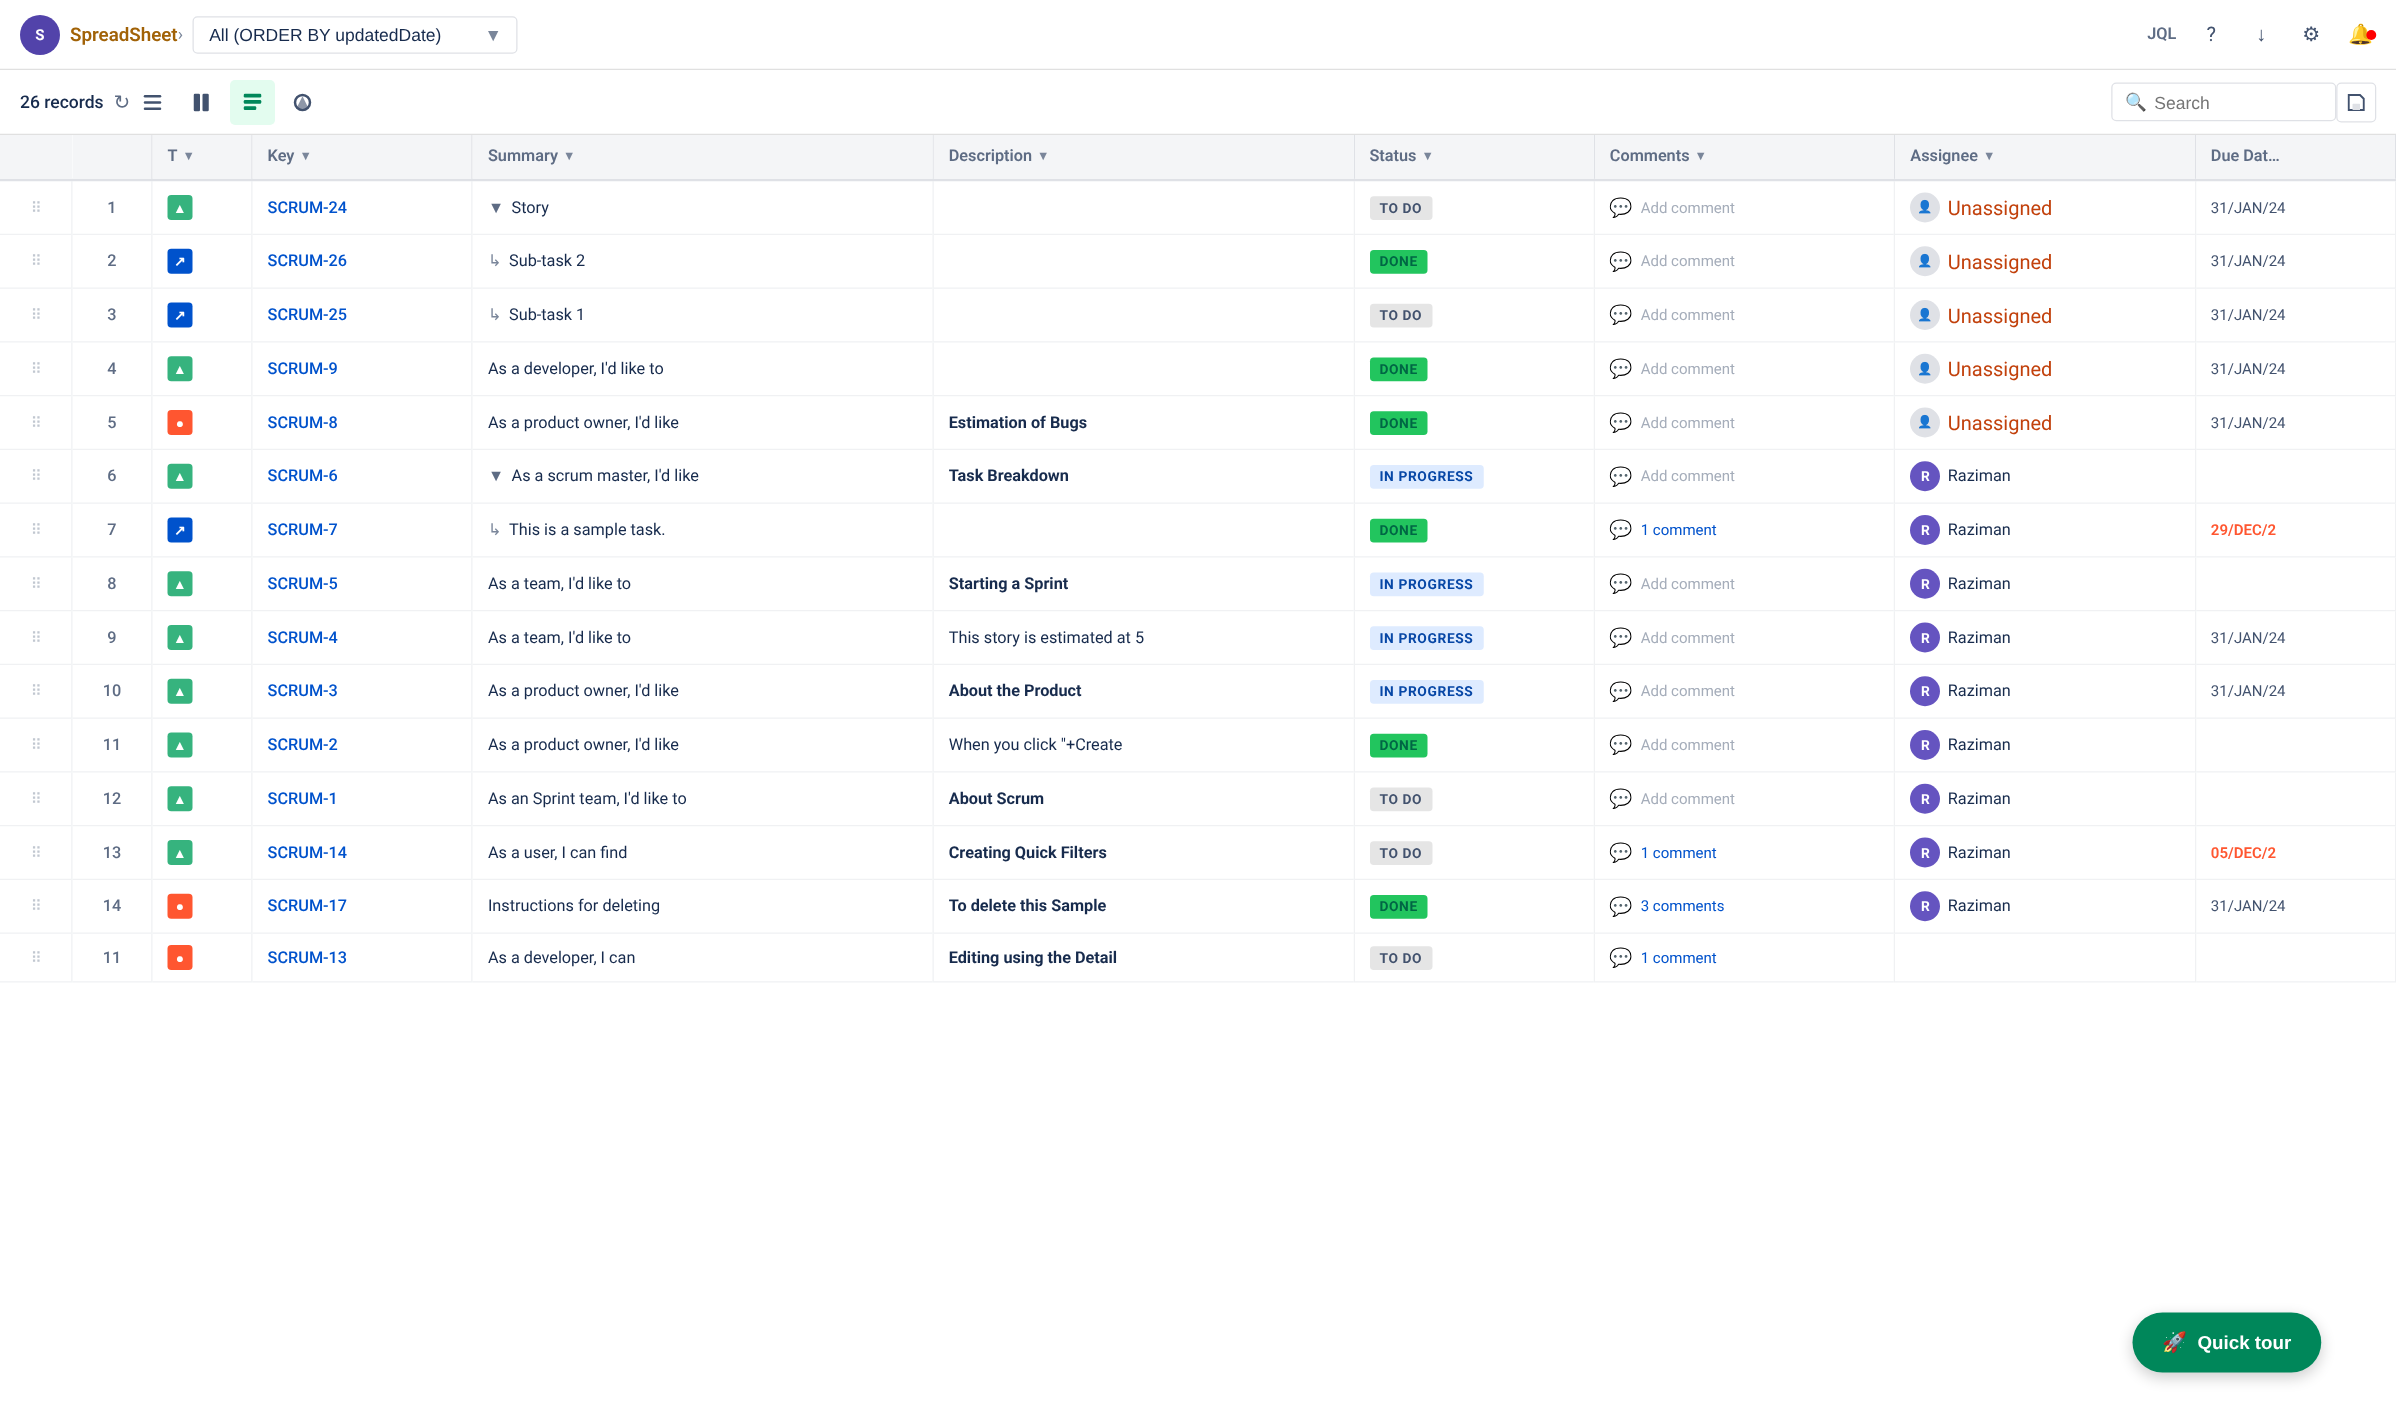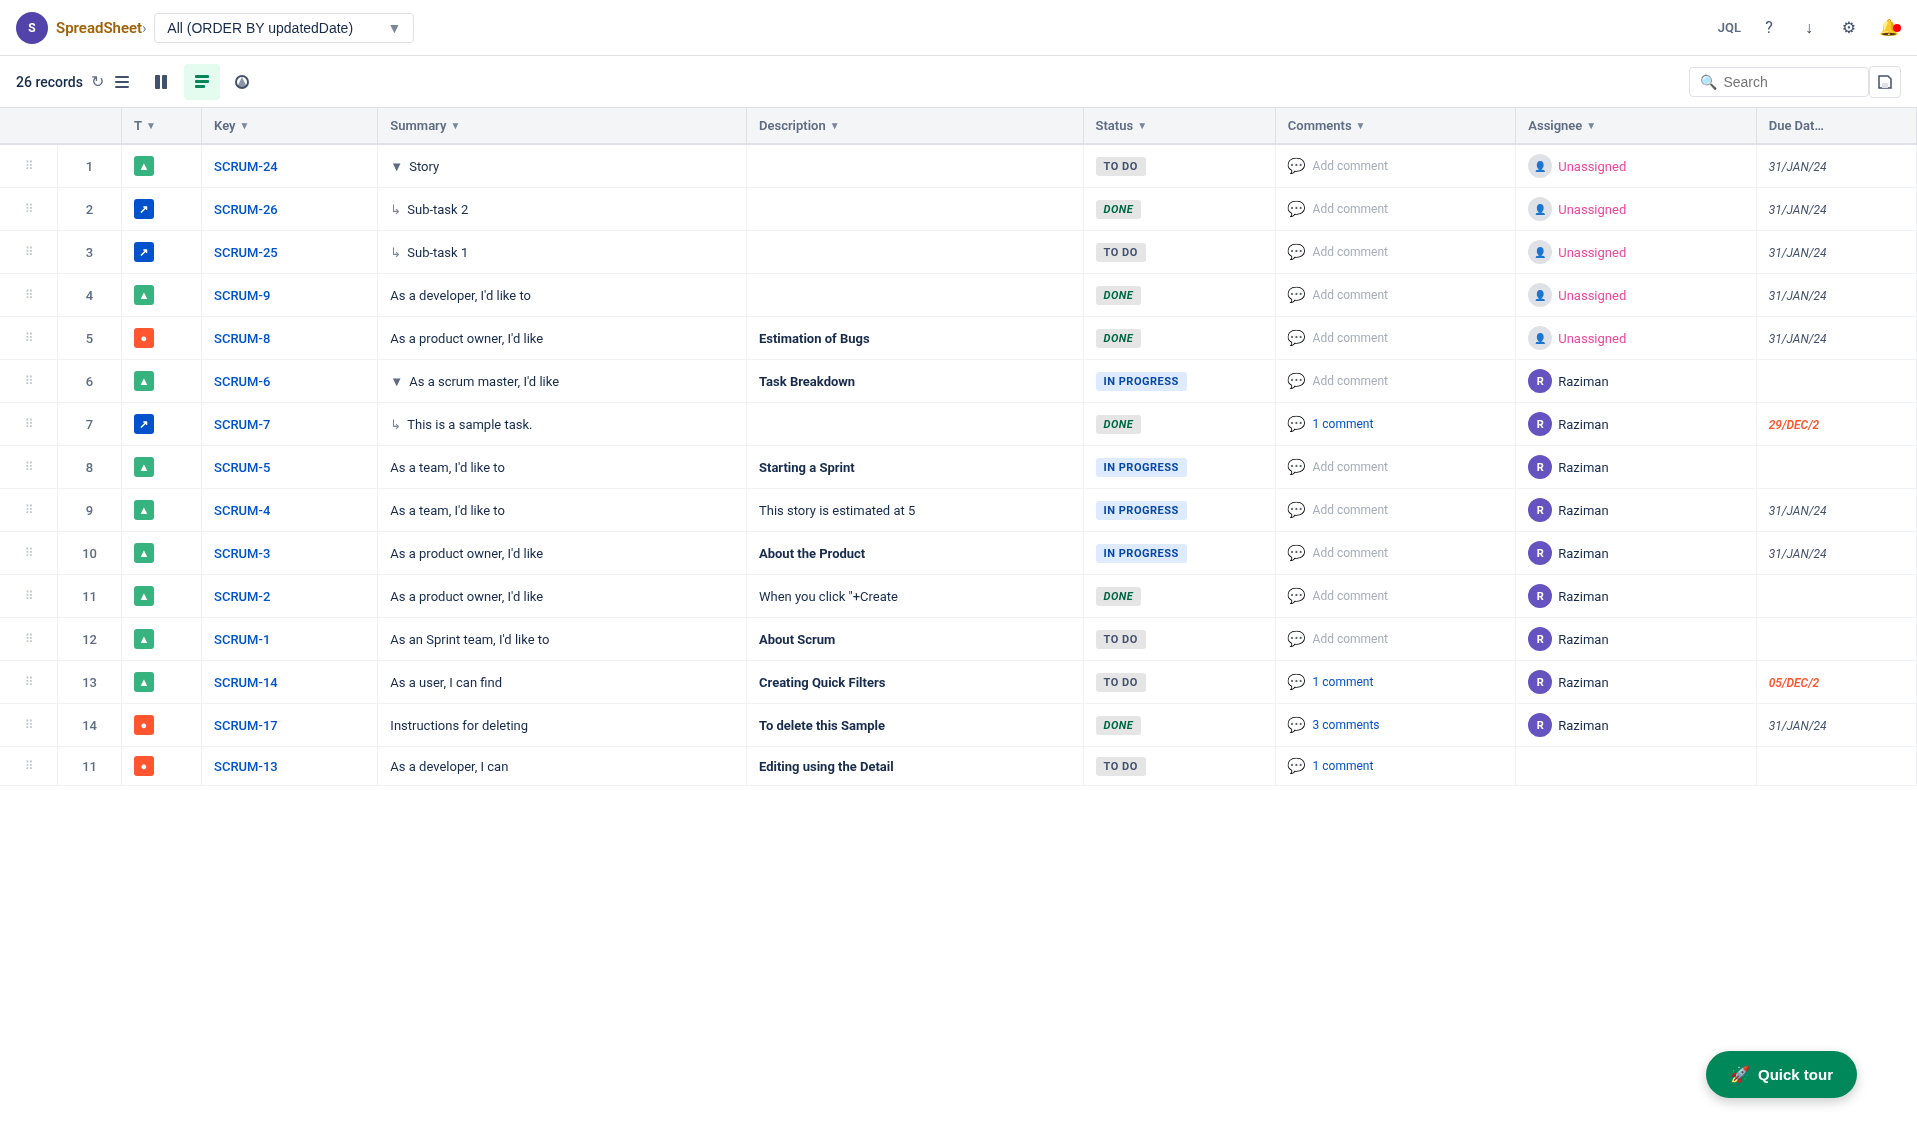--- a/index.html
+++ b/index.html
@@ -62,39 +62,39 @@
     
     .key-link { color: #0052cc; text-decoration: none; font-weight: 500; }
 
     
     .summary-text { display: flex; align-items: center; gap: 4px; }
     .subtask-indent { display: flex; align-items: center; gap: 4px; }
 
     
     .status-badge { display: inline-block; padding: 3px 8px; border-radius: 3px; font-size: 11px; font-weight: 700; letter-spacing: 0.5px; white-space: nowrap; }
     .status-todo { background: #e5e5e5; color: #42526e; }
-    .status-done { background: #e5e5e5; color: #006644; font-style: italic; }
+    .status-done { background: #22c55e; color: #006644; }
     .status-inprogress { background: #deebff; color: #0747a6; }
 
     
     .comment-cell { display: flex; align-items: center; gap: 6px; color: #5e6c84; }
     .comment-icon { font-size: 15px; }
     .comment-link { color: #0052cc; text-decoration: none; font-size: 12px; }
     .add-comment { color: #a5adba; font-size: 12px; cursor: pointer; }
 
     
     .assignee-cell { display: flex; align-items: center; gap: 6px; }
     .avatar { width: 24px; height: 24px; border-radius: 50%; display: flex; align-items: center; justify-content: center; font-size: 10px; font-weight: bold; color: white; flex-shrink: 0; }
     .avatar-raziman { background: #6554c0; }
     .avatar-unassigned { background: #dfe1e6; color: #5e6c84; }
     .assignee-name { font-size: 13px; color: #172b4d; }
-    .unassigned-text { font-size: 13px; color: #ec4899; }
-
-    
-    .due-date { font-size: 12px; color: #42526e; font-style: italic; }
+    .unassigned-text { font-size: 16px; color: #c2410c; }
+
+    
+    .due-date { font-size: 12px; color: #42526e; }
     .due-date.overdue { color: #ff5630; font-weight: 600; }
 
     
     .quick-tour-btn { position: fixed; bottom: 32px; right: 60px; background: #00875a; color: white; border: none; border-radius: 24px; padding: 14px 24px; font-size: 15px; font-weight: 600; cursor: pointer; display: flex; align-items: center; gap: 8px; box-shadow: 0 4px 12px rgba(0,0,0,0.2); z-index: 100; }
     .quick-tour-icon { font-size: 16px; }
   </style>
 </head>
 <body>
 
 <div class="header">

